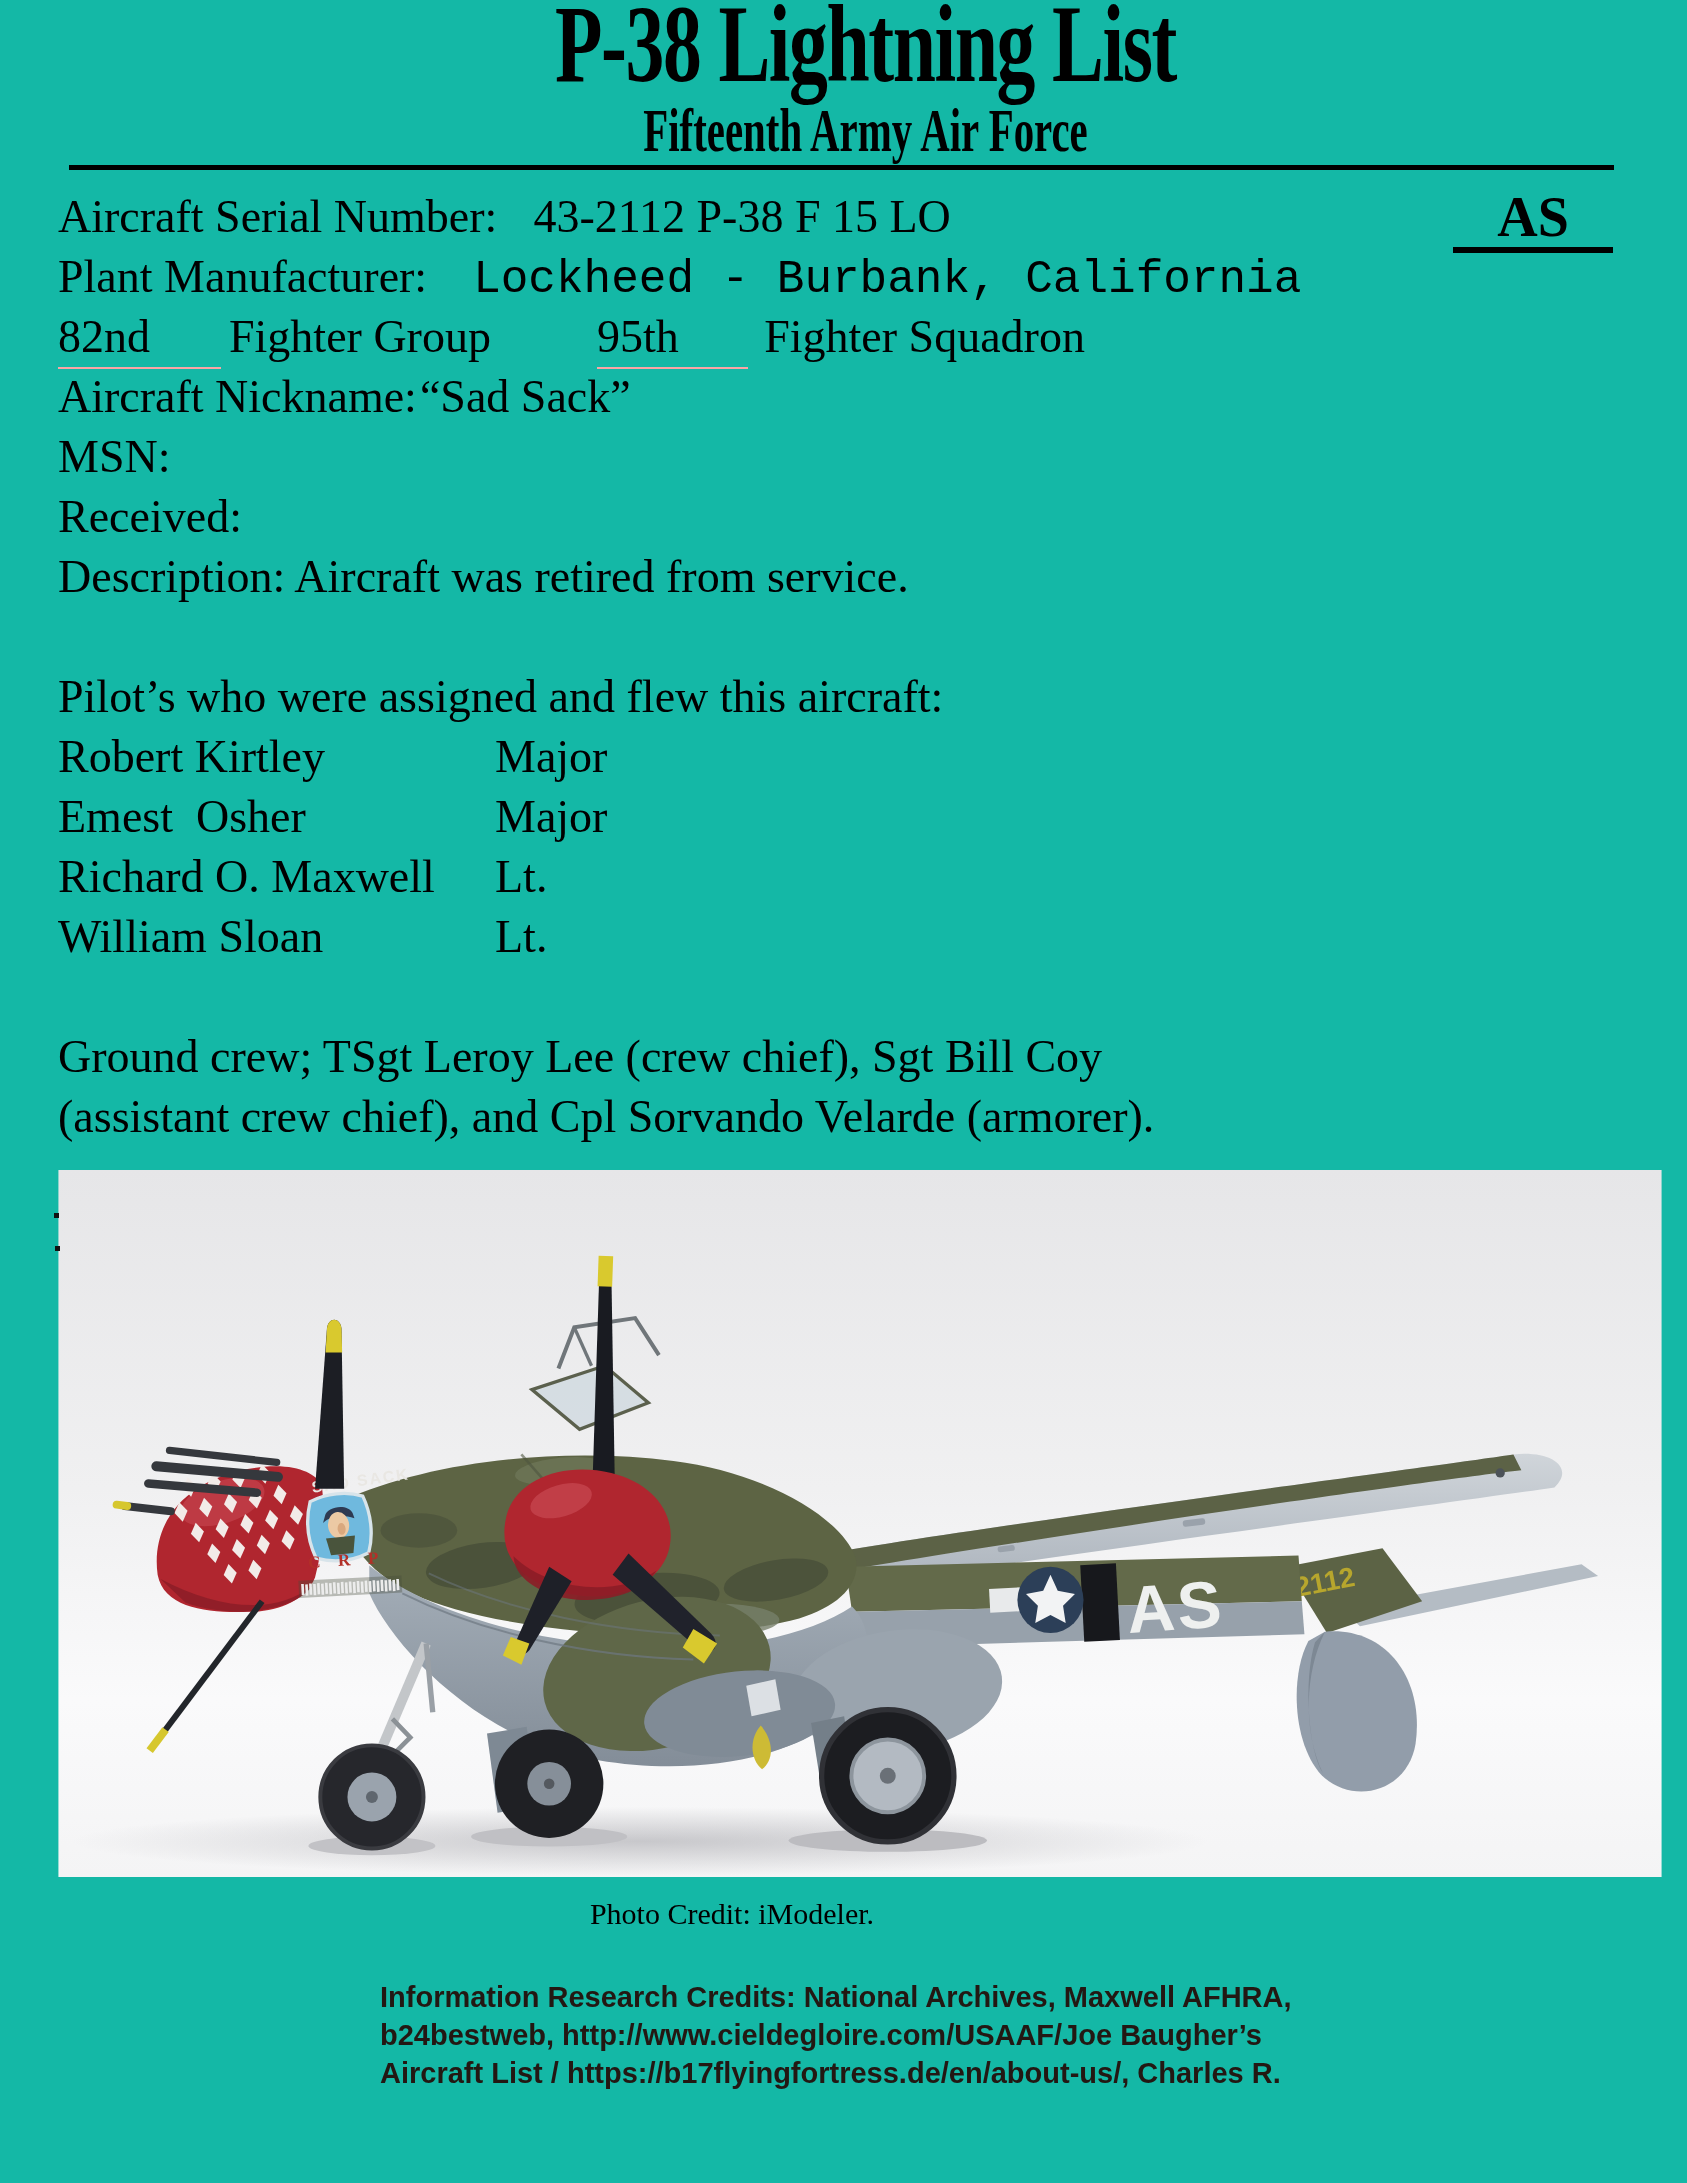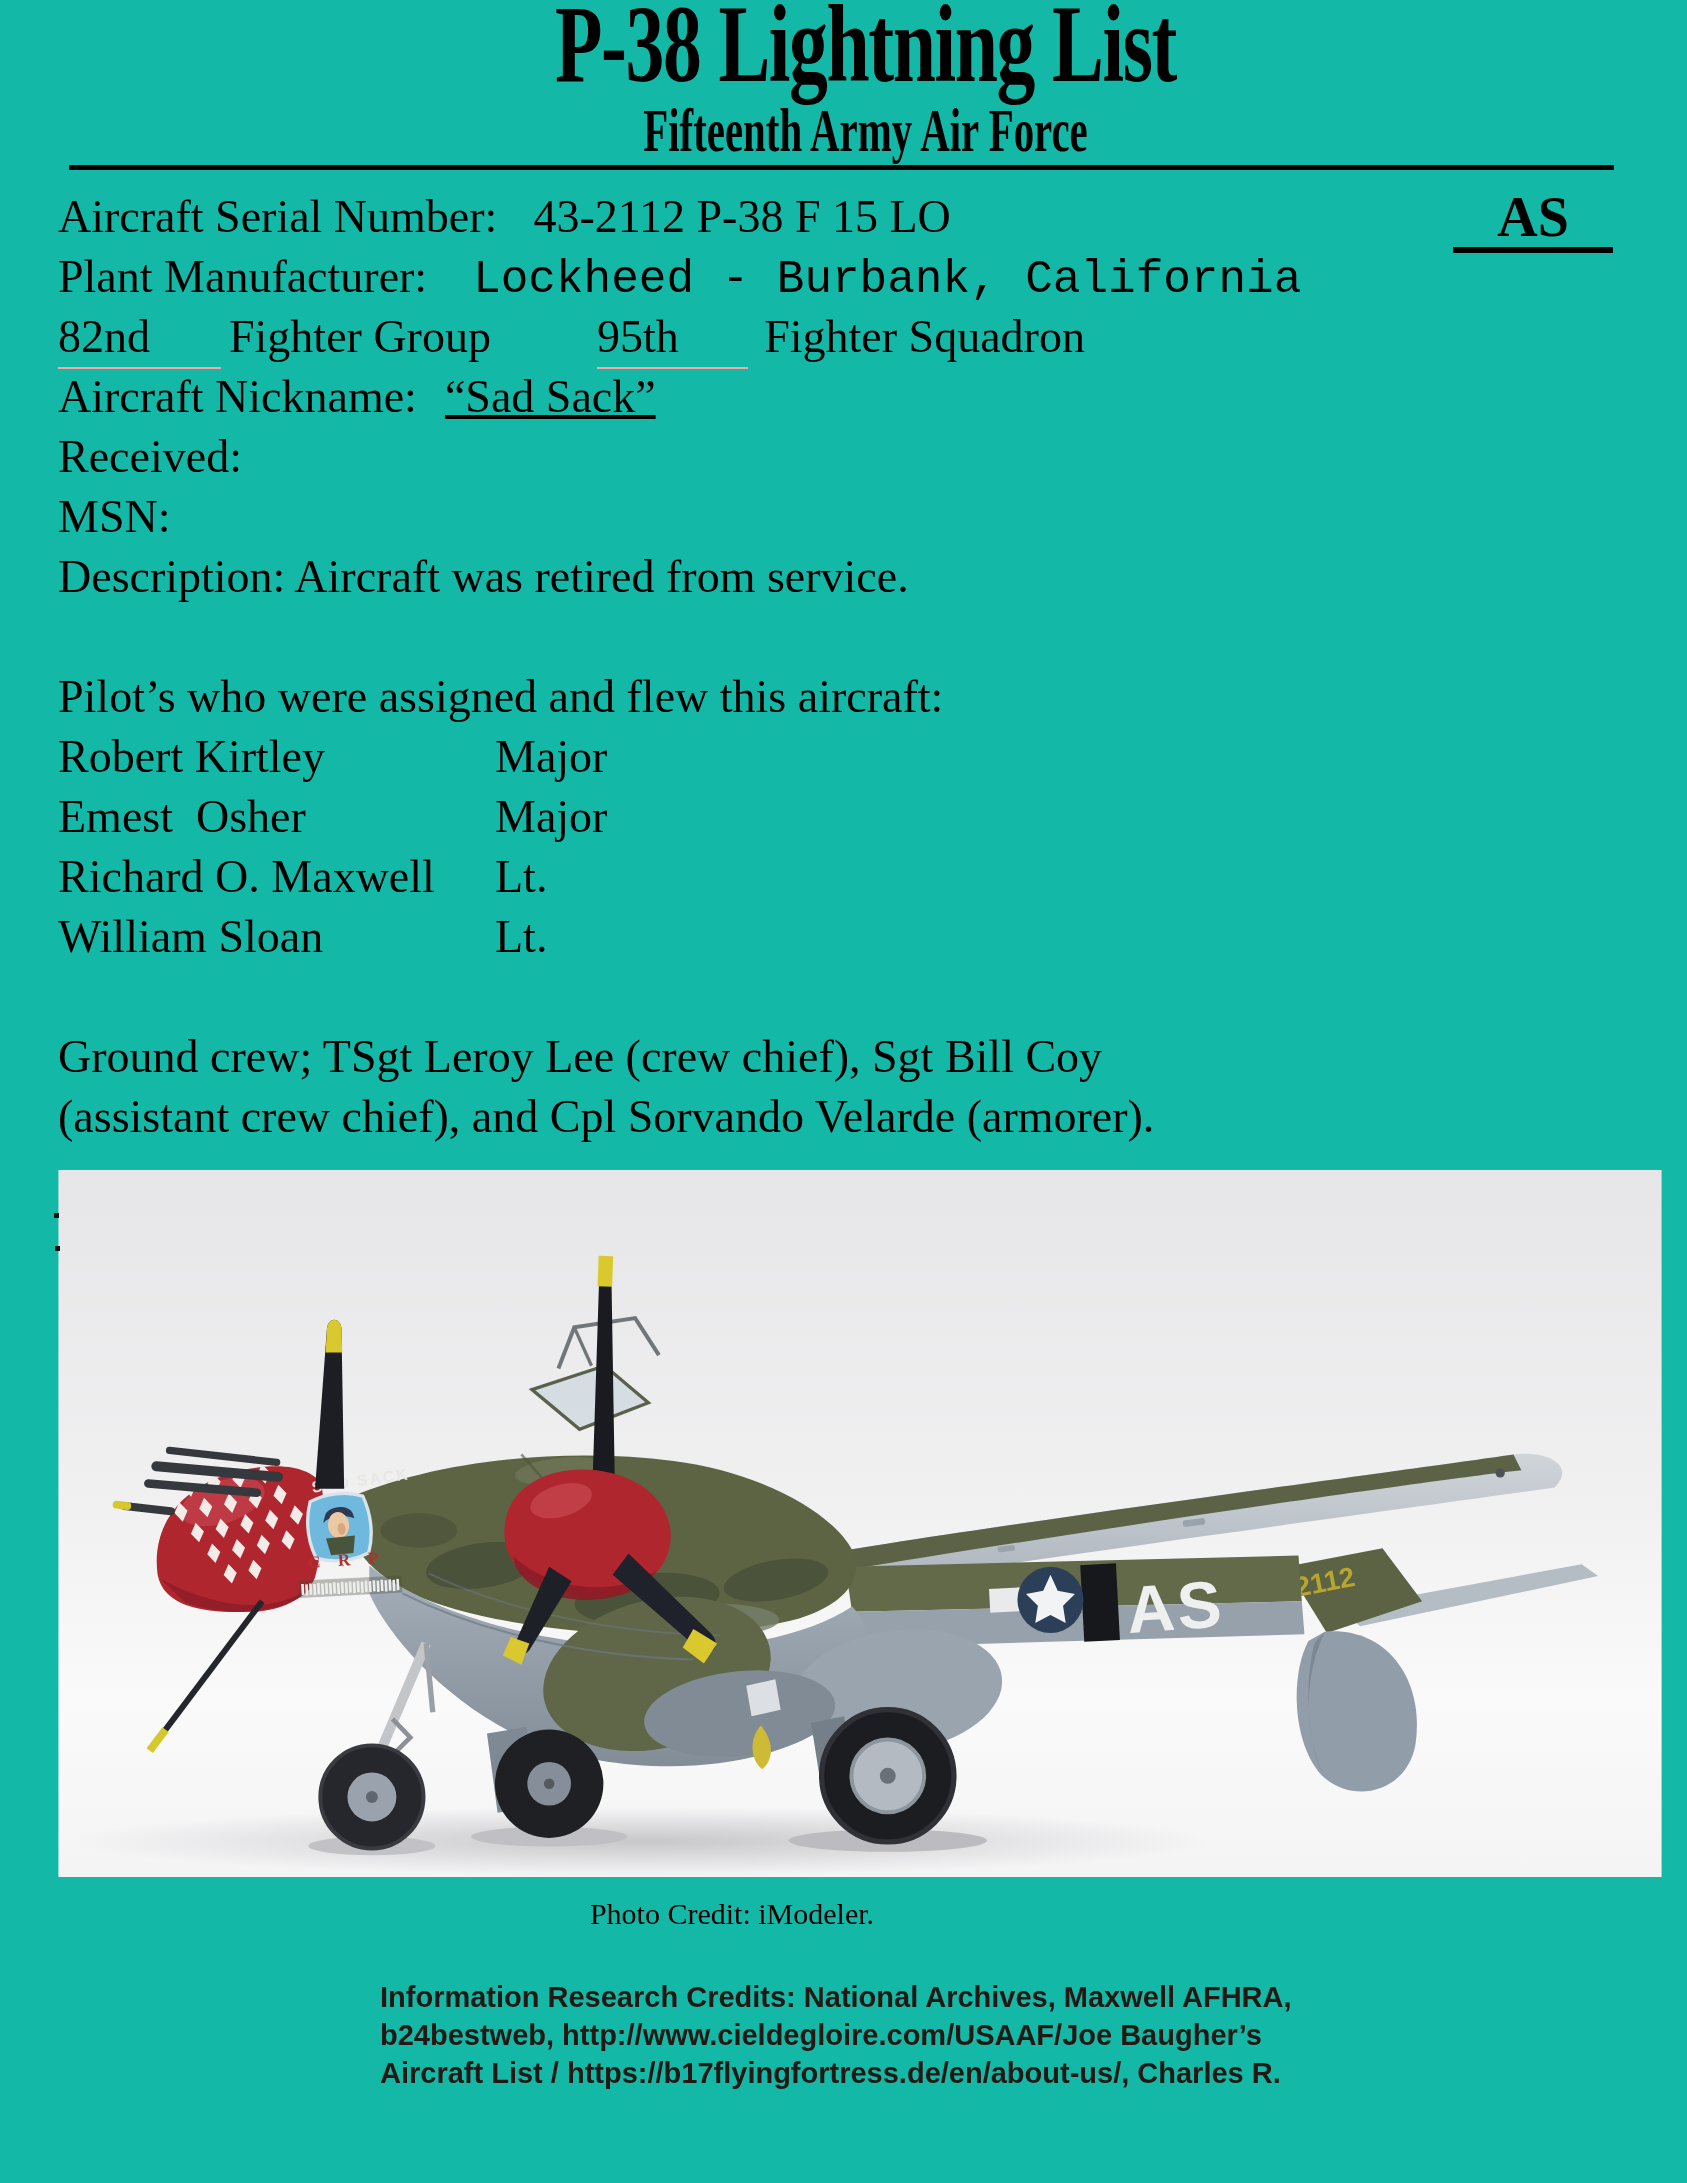--- a/index.html
+++ b/index.html
@@ -15,21 +15,21 @@
             transform:translateX(22px) scaleX(0.67);}
   .rule{position:absolute;top:165px;left:69px;width:1545px;height:5.3px;background:#000;}
 
   
   .info{position:absolute;left:58px;top:187px;width:1422px;
         font-size:46px;line-height:60px;white-space:nowrap;}
   .info .line{height:60px;}
   .blank{height:60px;}
   .val-serial{margin-left:36px;}
   .val-plant{margin-left:46px;font-family:Liberation Mono, monospace;}
-  .val-nick{margin-left:28px;text-decoration:underline;}
+  .val-nick{margin-left:3px;}
   .u-num{display:inline-block;border-bottom:2px solid #fca5a5;}
   .u-82{padding-right:71px;margin-right:8px;}
   .u-95{margin-left:106px;padding-right:69px;margin-right:16.5px;}
   .code-box{position:absolute;left:1453px;top:189px;width:160px;height:58px;
             border-bottom:6.6px solid #000;text-align:center;
             font-size:56px;font-weight:bold;line-height:56px;}
   .name{display:inline-block;width:437px;white-space:pre;}
 
   
   .photo{position:absolute;left:58px;top:1170px;width:1604px;height:707px;}
@@ -55,22 +55,22 @@
   <div class="subtitle">Fifteenth Army Air Force</div>
   <div class="rule"></div>
 
   <div class="code-box">AS</div>
 
   <div class="info">
     <div class="line"><span>Aircraft Serial Number:</span><span class="val-serial">43-2112 P-38 F 15 LO</span></div>
     <div class="line"><span>Plant Manufacturer:</span><span class="val-plant">Lockheed - Burbank, California</span></div>
     <div class="line"><span class="u-num u-82">82nd</span><span>Fighter Group</span><span class="u-num u-95">95th</span><span>Fighter Squadron</span></div>
     <div class="line"><span>Aircraft Nickname:</span><span class="val-nick">“Sad Sack”</span></div>
+    <div class="line">MSN:</div>
     <div class="line">Received:</div>
-    <div class="line">MSN:</div>
     <div class="line">Description: Aircraft was retired from service.</div>
     <div class="blank"></div>
     <div class="line">Pilot’s who were assigned and flew this aircraft:</div>
     <div class="line"><span class="name">Robert Kirtley</span><span>Major</span></div>
     <div class="line"><span class="name">Emest  Osher</span><span>Major</span></div>
     <div class="line"><span class="name">Richard O. Maxwell</span><span>Lt.</span></div>
     <div class="line"><span class="name">William Sloan</span><span>Lt.</span></div>
     <div class="blank"></div>
     <div class="line">Ground crew; TSgt Leroy Lee (crew chief), Sgt Bill Coy</div>
     <div class="line">(assistant crew chief), and Cpl Sorvando Velarde (armorer).</div>

